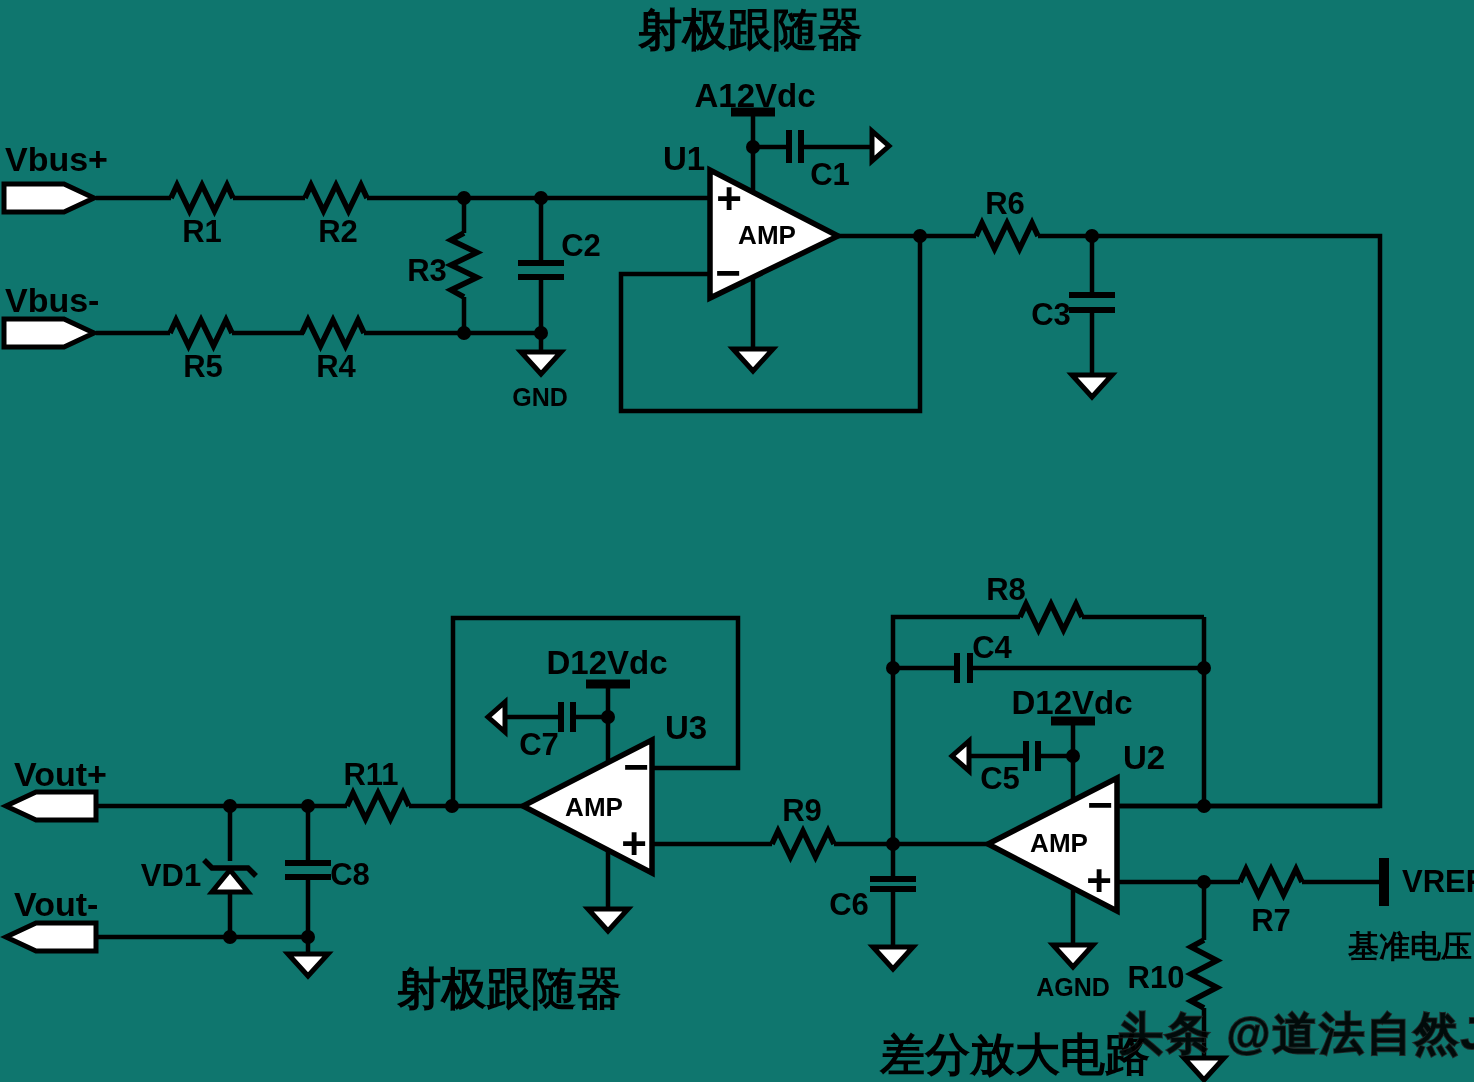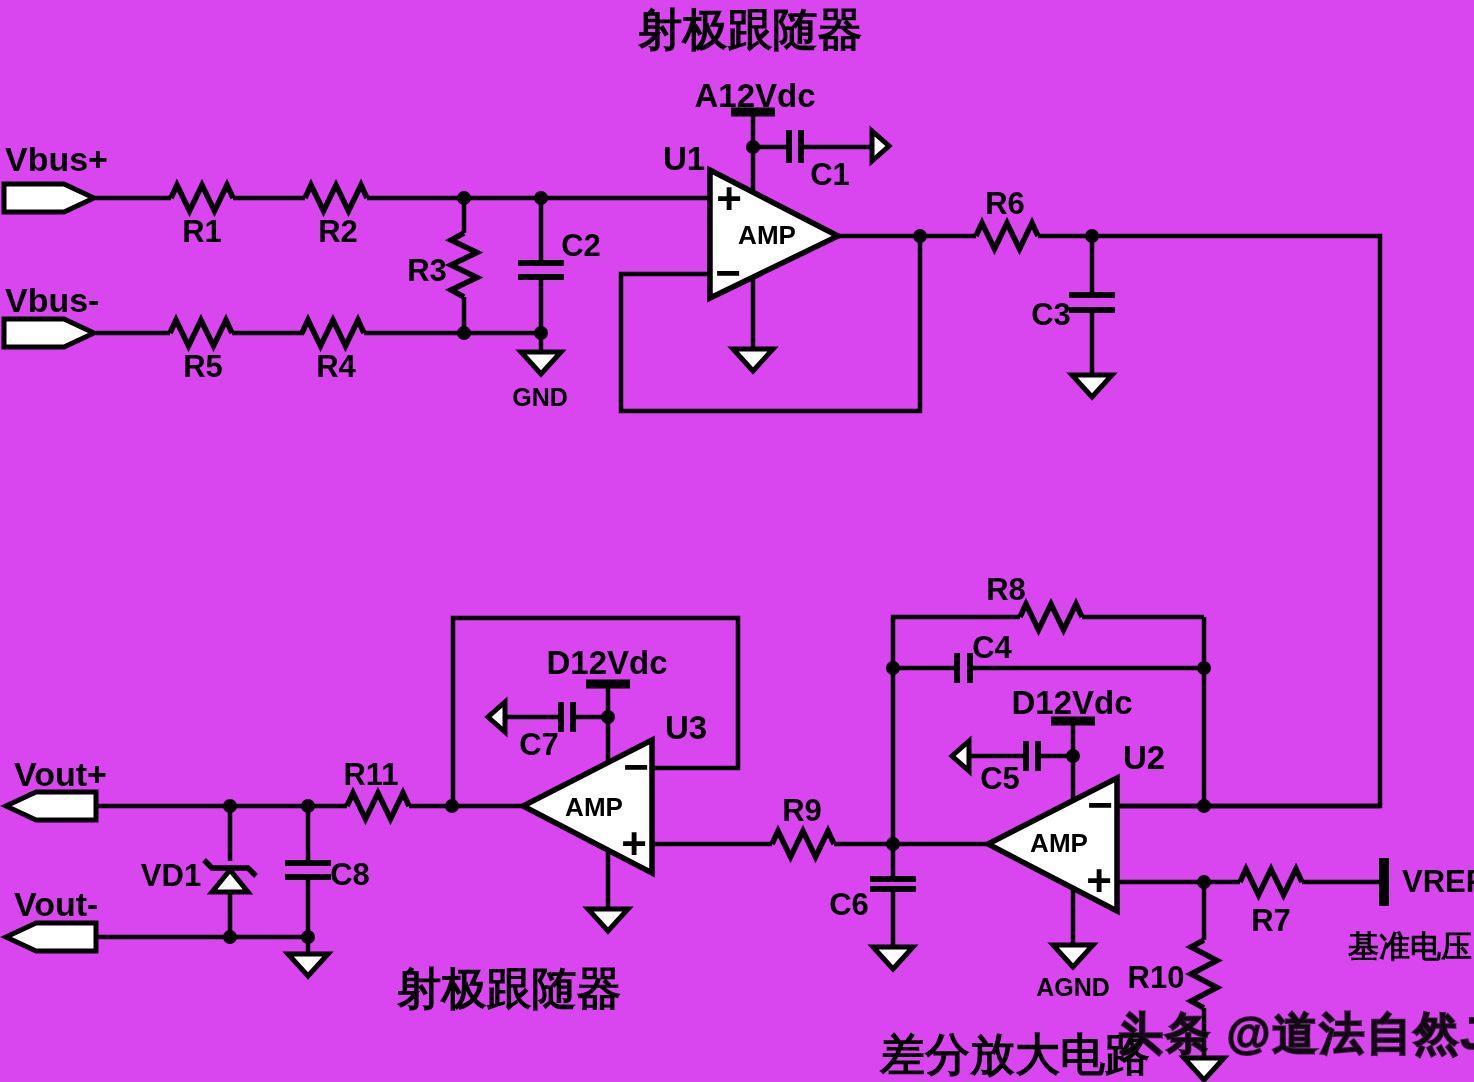--- a/index.html
+++ b/index.html
@@ -1,16 +1,16 @@
 <!DOCTYPE html>
 <html><head>
 <meta charset="utf-8">
 <style>
   html,body{margin:0;padding:0;background:#ffffff;}
-  .canvas{position:relative;width:1474px;height:1082px;background:#d946ef;overflow:hidden;}
+  .canvas{position:relative;width:1474px;height:1082px;background:#0f766e;overflow:hidden;}
   svg{display:block;}
   svg text{font-family:"Liberation Sans","DejaVu Sans",sans-serif;font-weight:700;fill:#000;}
   .t25{font-size:25px}.t26{font-size:26px}.t31{font-size:31px}.t33{font-size:33px}
   .t34{font-size:34px}.t45{font-size:45px}.pm{font-size:44px}
   .wm{font-size:45px;letter-spacing:2px;}
 </style>
 </head>
 <body>
 
 <div class="canvas">

